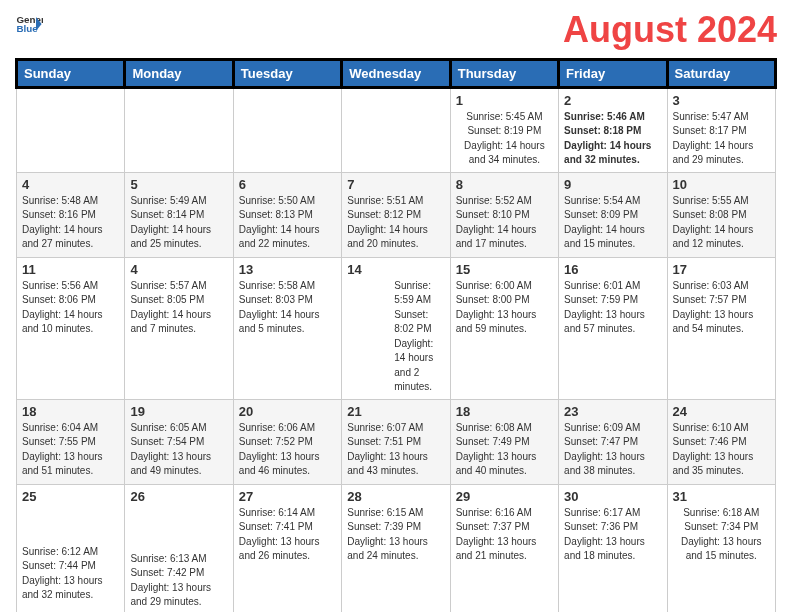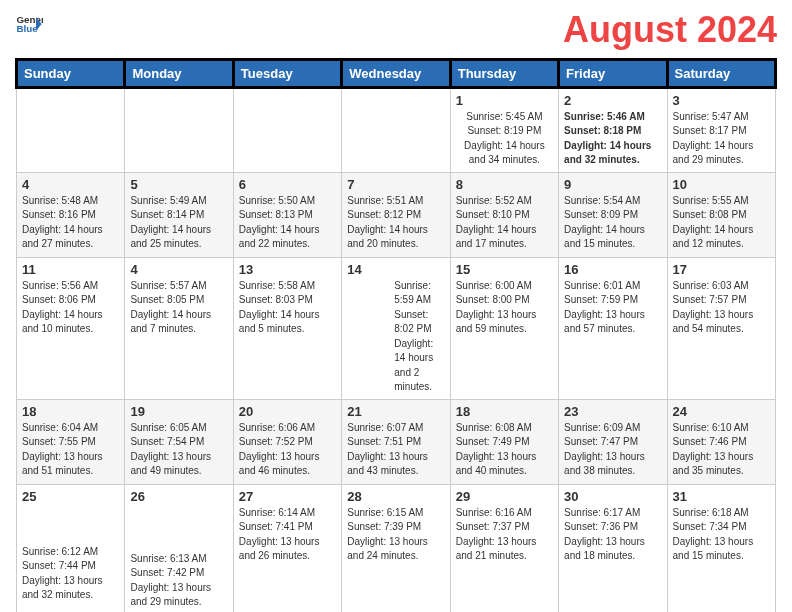--- a/index.html
+++ b/index.html
@@ -326,20 +326,20 @@
         </td>
         <td>
           <div class="day-number">30</div>
           <div class="day-info" style="white-space: pre-line;">Sunrise: 6:17 AM
 Sunset: 7:36 PM
 Daylight: 13 hours
 and 18 minutes.</div>
         </td>
         <td>
           <div class="day-number">31</div>
-          <div class="day-info" style="white-space: pre-line;">Sunrise: 6:18 AM
+          <div class="day-info" style="white-space: pre-line; text-align: center;">Sunrise: 6:18 AM
 Sunset: 7:34 PM
 Daylight: 13 hours
 and 15 minutes.</div>
         </td>
       </tr>
     </tbody>
 </table>
 
 </body></html>

